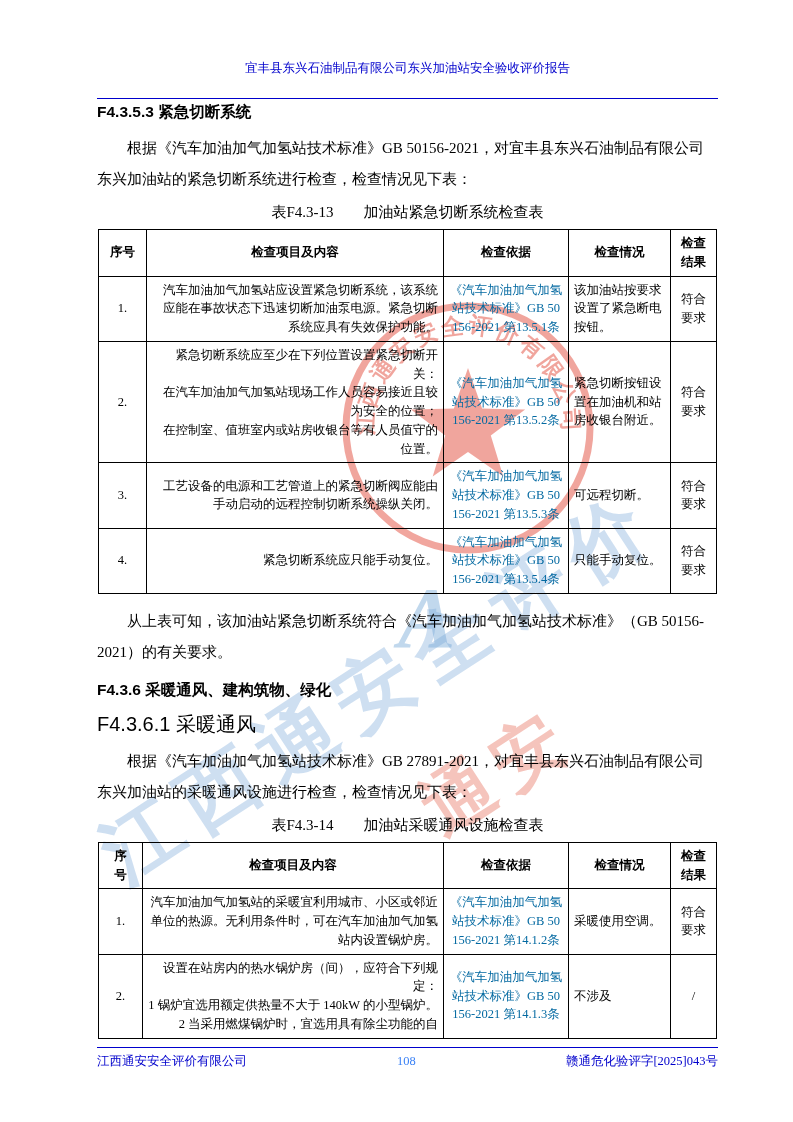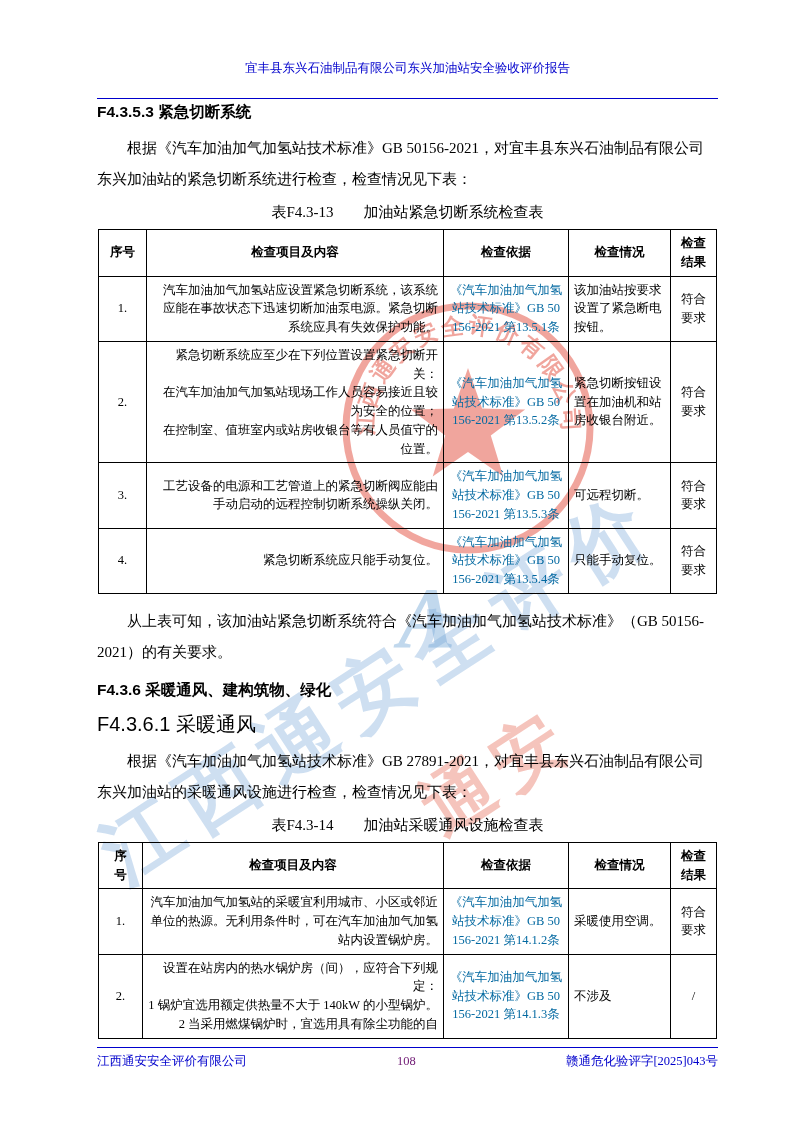--- a/index.html
+++ b/index.html
@@ -36,21 +36,21 @@
     text-align: center; color: #0000cc; font-size: 12.5px;
     padding-bottom: 21px; border-bottom: 1.5px solid #0000cc;
   }
   .doc-footer {
     position: absolute; top: 1047px; left: 97px; width: 621px; z-index: 1;
     border-top: 1.5px solid #0000cc; padding-top: 5px;
     display: flex; justify-content: space-between; align-items: baseline;
     font-size: 12.5px;
   }
   .doc-footer .f-left  { color: #0000cc; }
-  .doc-footer .f-page  { color: #701a75; }
+  .doc-footer .f-page  { color: #3b82f6; }
   .doc-footer .f-right { color: #0000cc; }
   
   .content { position: absolute; top: 96px; left: 97px; width: 621px; z-index: 1; }
   .h-main {
     font-family: "Liberation Sans", "DejaVu Sans", sans-serif;
     font-weight: bold; font-size: 15.5px; margin: 6px 0 10px;
   }
   .h-sub {
     font-family: "Liberation Sans", "DejaVu Sans", sans-serif;
     font-weight: normal; font-size: 20px; margin: 10px 0 8px;

